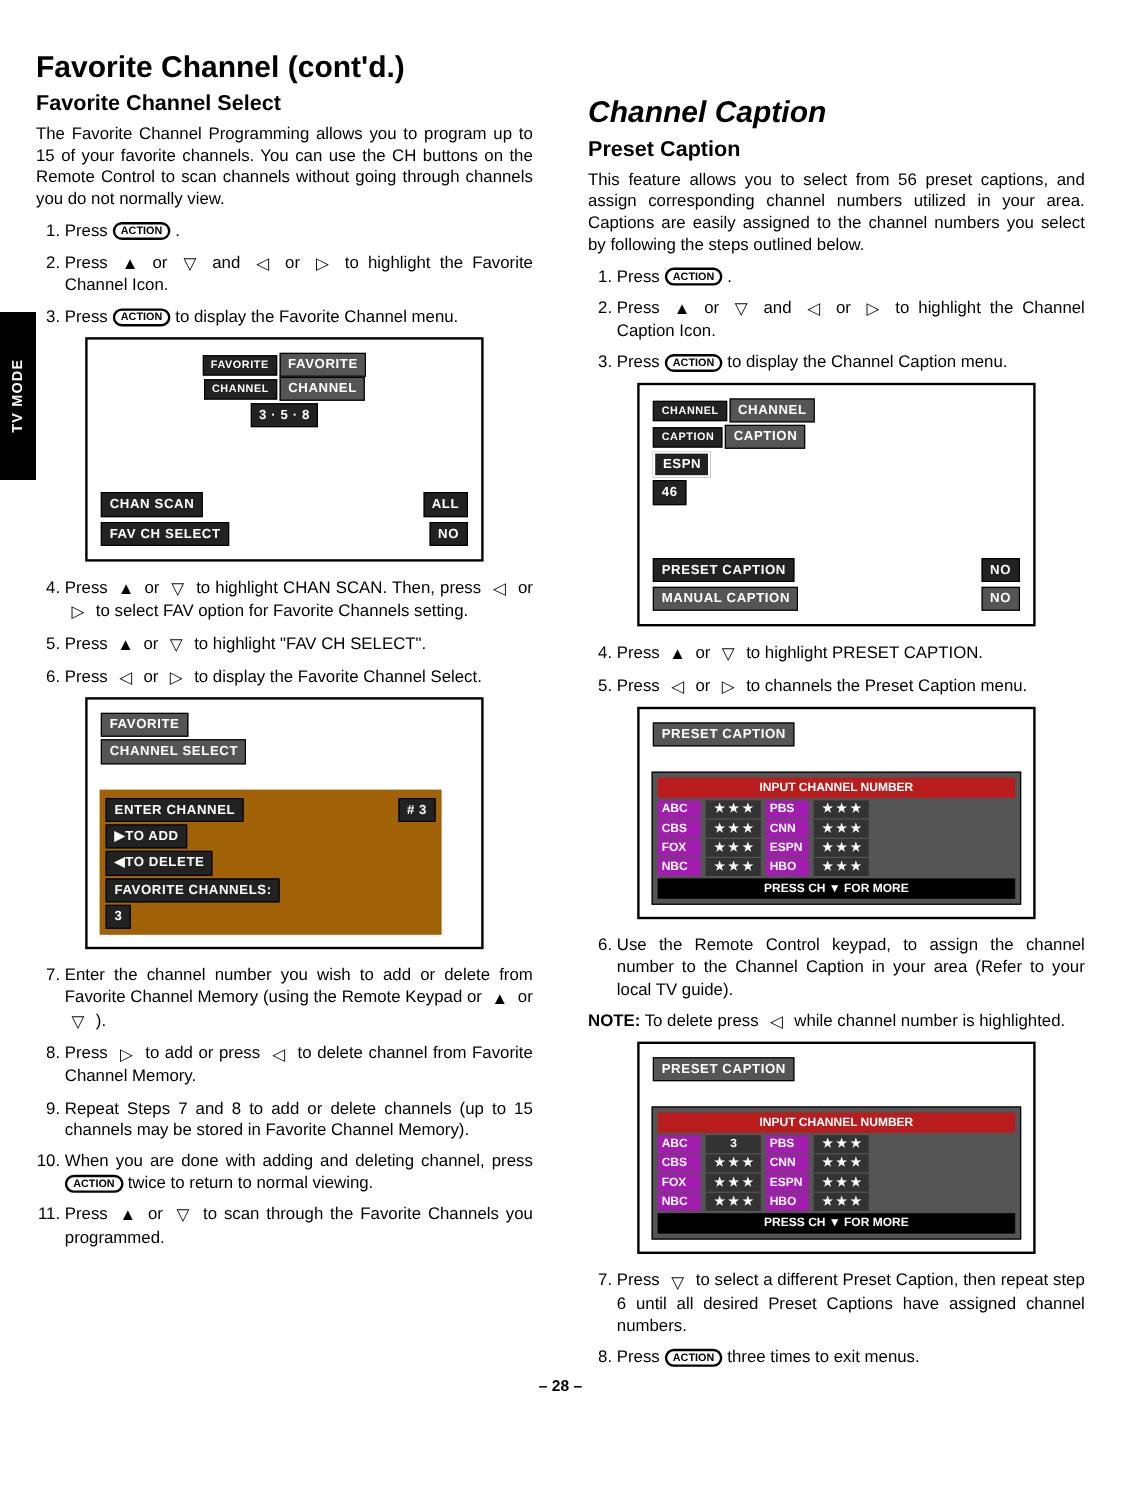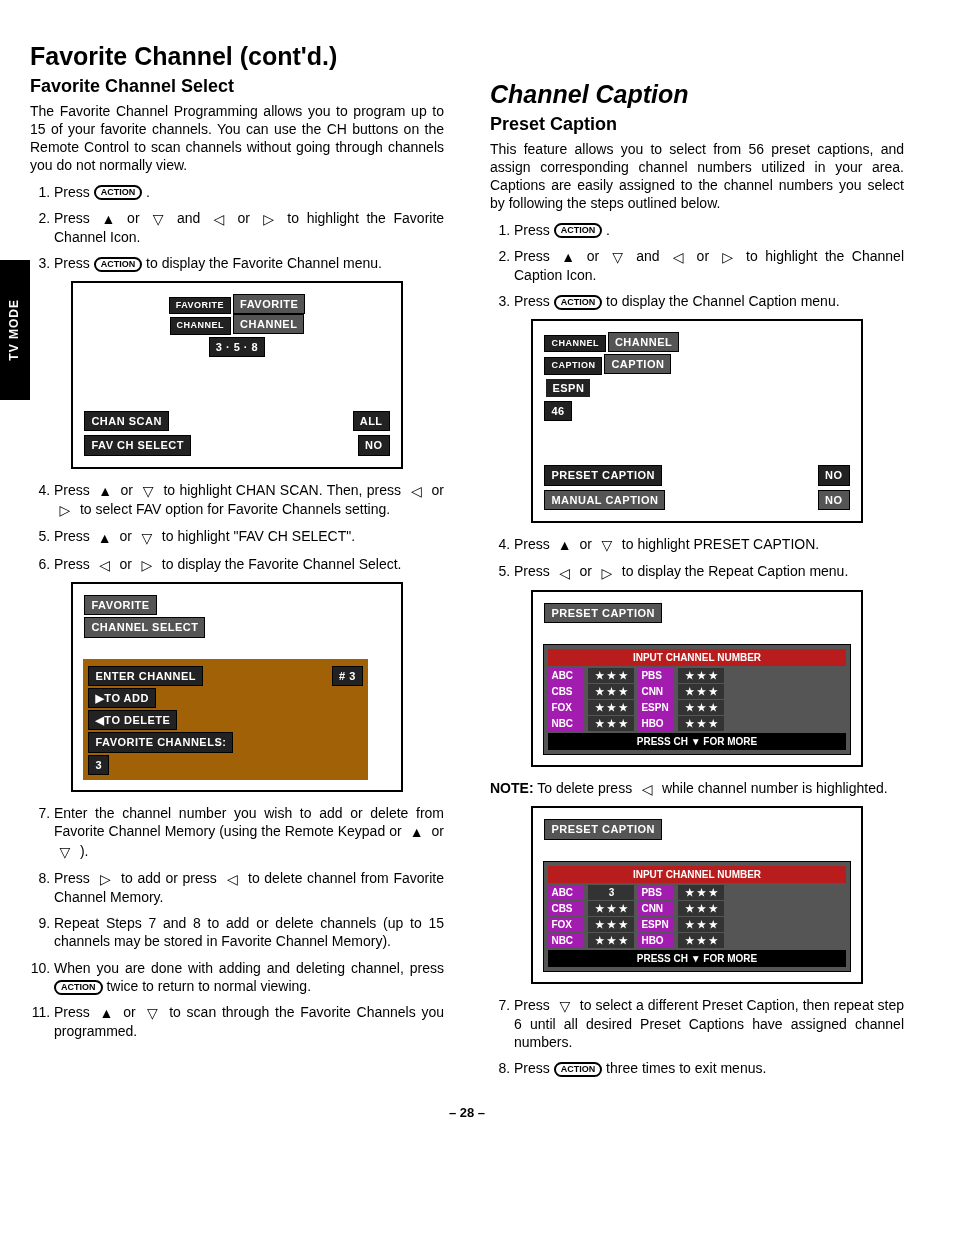--- a/index.html
+++ b/index.html
@@ -152,21 +152,20 @@
     padding: 2px;
     text-align: center;
     margin-top: 2px;
   }
   .note-label {
     font-weight: bold;
   }
   .page-num {
     text-align: center;
     font-weight: bold;
-    margin-top: 20px;
     font-size: 13px;
   }
   .rcol-h1 { margin-top: 38px; font-style: italic; }
 </style>
 </head>
 <body>
 
 <div class="page">
   <div class="side-tab">
       <span>TV MODE</span>
@@ -356,21 +355,21 @@
           <span class="tri">▲</span>
           <span>or</span>
           <span class="tri">▽</span>
           <span>to highlight PRESET CAPTION.</span>
         </li>
         <li>
           <span>Press</span>
           <span class="tri">◁</span>
           <span>or</span>
           <span class="tri">▷</span>
-          <span>to display the Repeat Caption menu.</span>
+          <span>to channels the Preset Caption menu.</span>
         </li>
       </ol>
 
       <div class="screen">
         <span class="osd-label">PRESET CAPTION</span>
         <div style="height:20px;"></div>
         <div class="osd-table">
           <div class="hdr">INPUT CHANNEL NUMBER</div>
           <div id="preset-rows-1">
               <div class="osd-table-row">
@@ -395,20 +394,23 @@
                 <div class="osd-cell-name">NBC</div>
                 <div class="osd-cell-val">★ ★ ★</div>
                 <div class="osd-cell-name">HBO</div>
                 <div class="osd-cell-val">★ ★ ★</div>
               </div>
             </div>
           <div class="osd-ftr">PRESS CH ▼ FOR MORE</div>
         </div>
       </div>
 
+      <ol start="6">
+        <li>Use the Remote Control keypad, to assign the channel number to the Channel Caption in your area (Refer to your local TV guide).</li>
+      </ol>
       <p style="margin:4px 0 4px 0; padding-left:0;">
         <span class="note-label">NOTE:</span>
         <span>To delete press</span>
         <span class="tri">◁</span>
         <span>while channel number is highlighted.</span>
       </p>
 
       <div class="screen">
         <span class="osd-label">PRESET CAPTION</span>
         <div style="height:20px;"></div>

